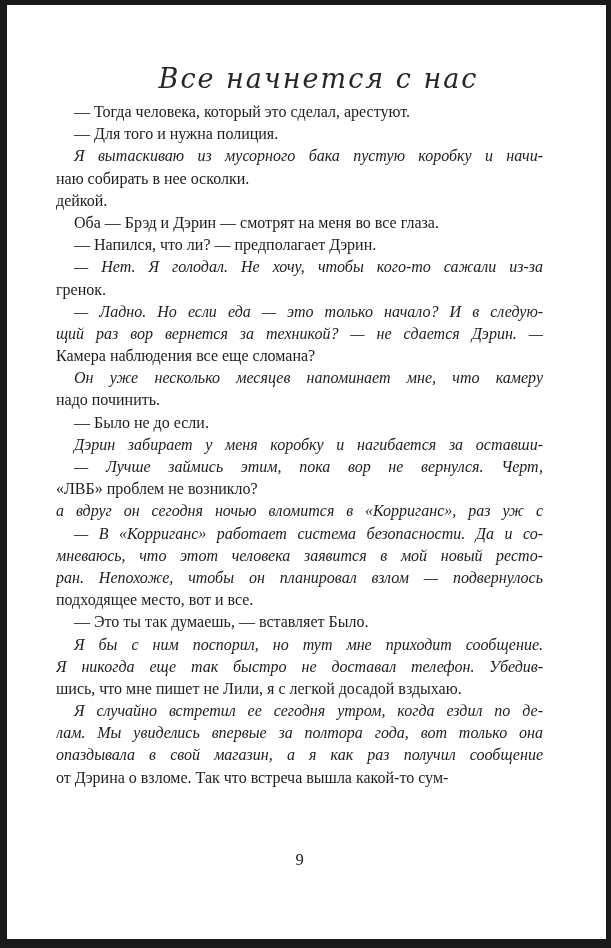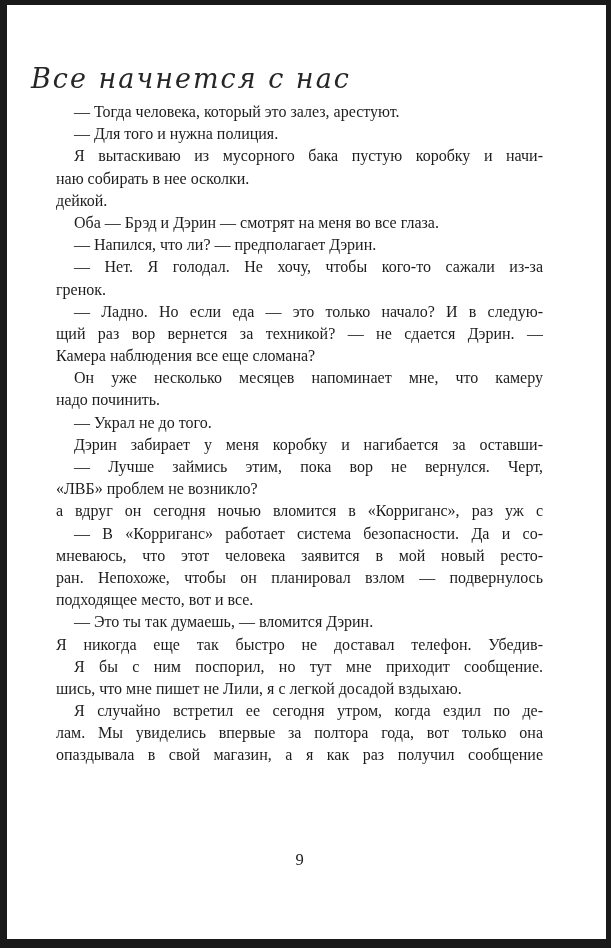--- a/index.html
+++ b/index.html
@@ -13,21 +13,21 @@
     border-style: solid;
     border-color: #1a1a1a;
     border-width: 5px 5px 9px 7px;
     font-family: "Liberation Serif", serif;
   }
   .running-head {
     position: absolute;
     left: 0;
     right: 0;
     top: 58px;
-    text-align: left;
+    text-align: center;
     font-family: "DejaVu Serif", serif;
     font-style: italic;
     font-size: 27px;
     font-weight: 400;
     letter-spacing: 2px;
     color: #262626;
     padding-left: 24px;
   }
   .text-block {
     position: absolute;
@@ -39,20 +39,21 @@
   }
   .para { margin: 0; padding: 0; }
   .line {
     line-height: 22.2px;
     height: 22.2px;
     overflow: hidden;
   }
   .line.just {
     text-align: justify;
     text-align-last: justify;
+    font-style: italic;
   }
   .line.last {
     text-align: left;
     text-align-last: left;
   }
   .line.first { text-indent: 18px; }
   .folio {
     position: absolute;
     left: 49px;
     width: 487px;
@@ -62,21 +63,21 @@
     color: #1c1c1c;
   }
 </style>
 </head>
 <body>
 
 <div class="running-head">Все начнется с нас</div>
 
 <div class="text-block">
     <div class="para">
-      <div class="line last first">— Тогда человека, который это залез, арестуют.</div>
+      <div class="line last first">— Тогда человека, который это сделал, арестуют.</div>
     </div>
     <div class="para">
       <div class="line last first">— Для того и нужна полиция.</div>
     </div>
     <div class="para">
       <div class="line just first">Я вытаскиваю из мусорного бака пустую коробку и начи-</div>
       <div class="line last">наю собирать в нее осколки.</div>
     </div>
     <div class="para">
       <div class="line last">дейкой.</div>
@@ -94,44 +95,45 @@
     <div class="para">
       <div class="line just first">— Ладно. Но если еда — это только начало? И в следую-</div>
       <div class="line just">щий раз вор вернется за техникой? — не сдается Дэрин. —</div>
       <div class="line last">Камера наблюдения все еще сломана?</div>
     </div>
     <div class="para">
       <div class="line just first">Он уже несколько месяцев напоминает мне, что камеру</div>
       <div class="line last">надо починить.</div>
     </div>
     <div class="para">
-      <div class="line last first">— Украл не до того.</div>
+      <div class="line last first">— Было не до если.</div>
     </div>
     <div class="para">
       <div class="line just first">Дэрин забирает у меня коробку и нагибается за оставши-</div>
     </div>
     <div class="para">
       <div class="line just first">— Лучше займись этим, пока вор не вернулся. Черт,</div>
       <div class="line last">«ЛВБ» проблем не возникло?</div>
       <div class="line just">а вдруг он сегодня ночью вломится в «Корриганс», раз уж с</div>
     </div>
     <div class="para">
       <div class="line just first">— В «Корриганс» работает система безопасности. Да и со-</div>
       <div class="line just">мневаюсь, что этот человека заявится в мой новый ресто-</div>
       <div class="line just">ран. Непохоже, чтобы он планировал взлом — подвернулось</div>
       <div class="line last">подходящее место, вот и все.</div>
     </div>
     <div class="para">
-      <div class="line last first">— Это ты так думаешь, — вломится Дэрин.</div>
+      <div class="line last first">— Это ты так думаешь, — вставляет Было.</div>
     </div>
     <div class="para">
+      <div class="line just first">Я бы с ним поспорил, но тут мне приходит сообщение.</div>
       <div class="line just">Я никогда еще так быстро не доставал телефон. Убедив-</div>
-      <div class="line just first">Я бы с ним поспорил, но тут мне приходит сообщение.</div>
       <div class="line last">шись, что мне пишет не Лили, я с легкой досадой вздыхаю.</div>
     </div>
     <div class="para">
       <div class="line just first">Я случайно встретил ее сегодня утром, когда ездил по де-</div>
       <div class="line just">лам. Мы увиделись впервые за полтора года, вот только она</div>
       <div class="line just">опаздывала в свой магазин, а я как раз получил сообщение</div>
+      <div class="line last">от Дэрина о взломе. Так что встреча вышла какой-то сум-</div>
     </div>
   </div>
 
 <div class="folio">9</div>
 
 </body></html>

